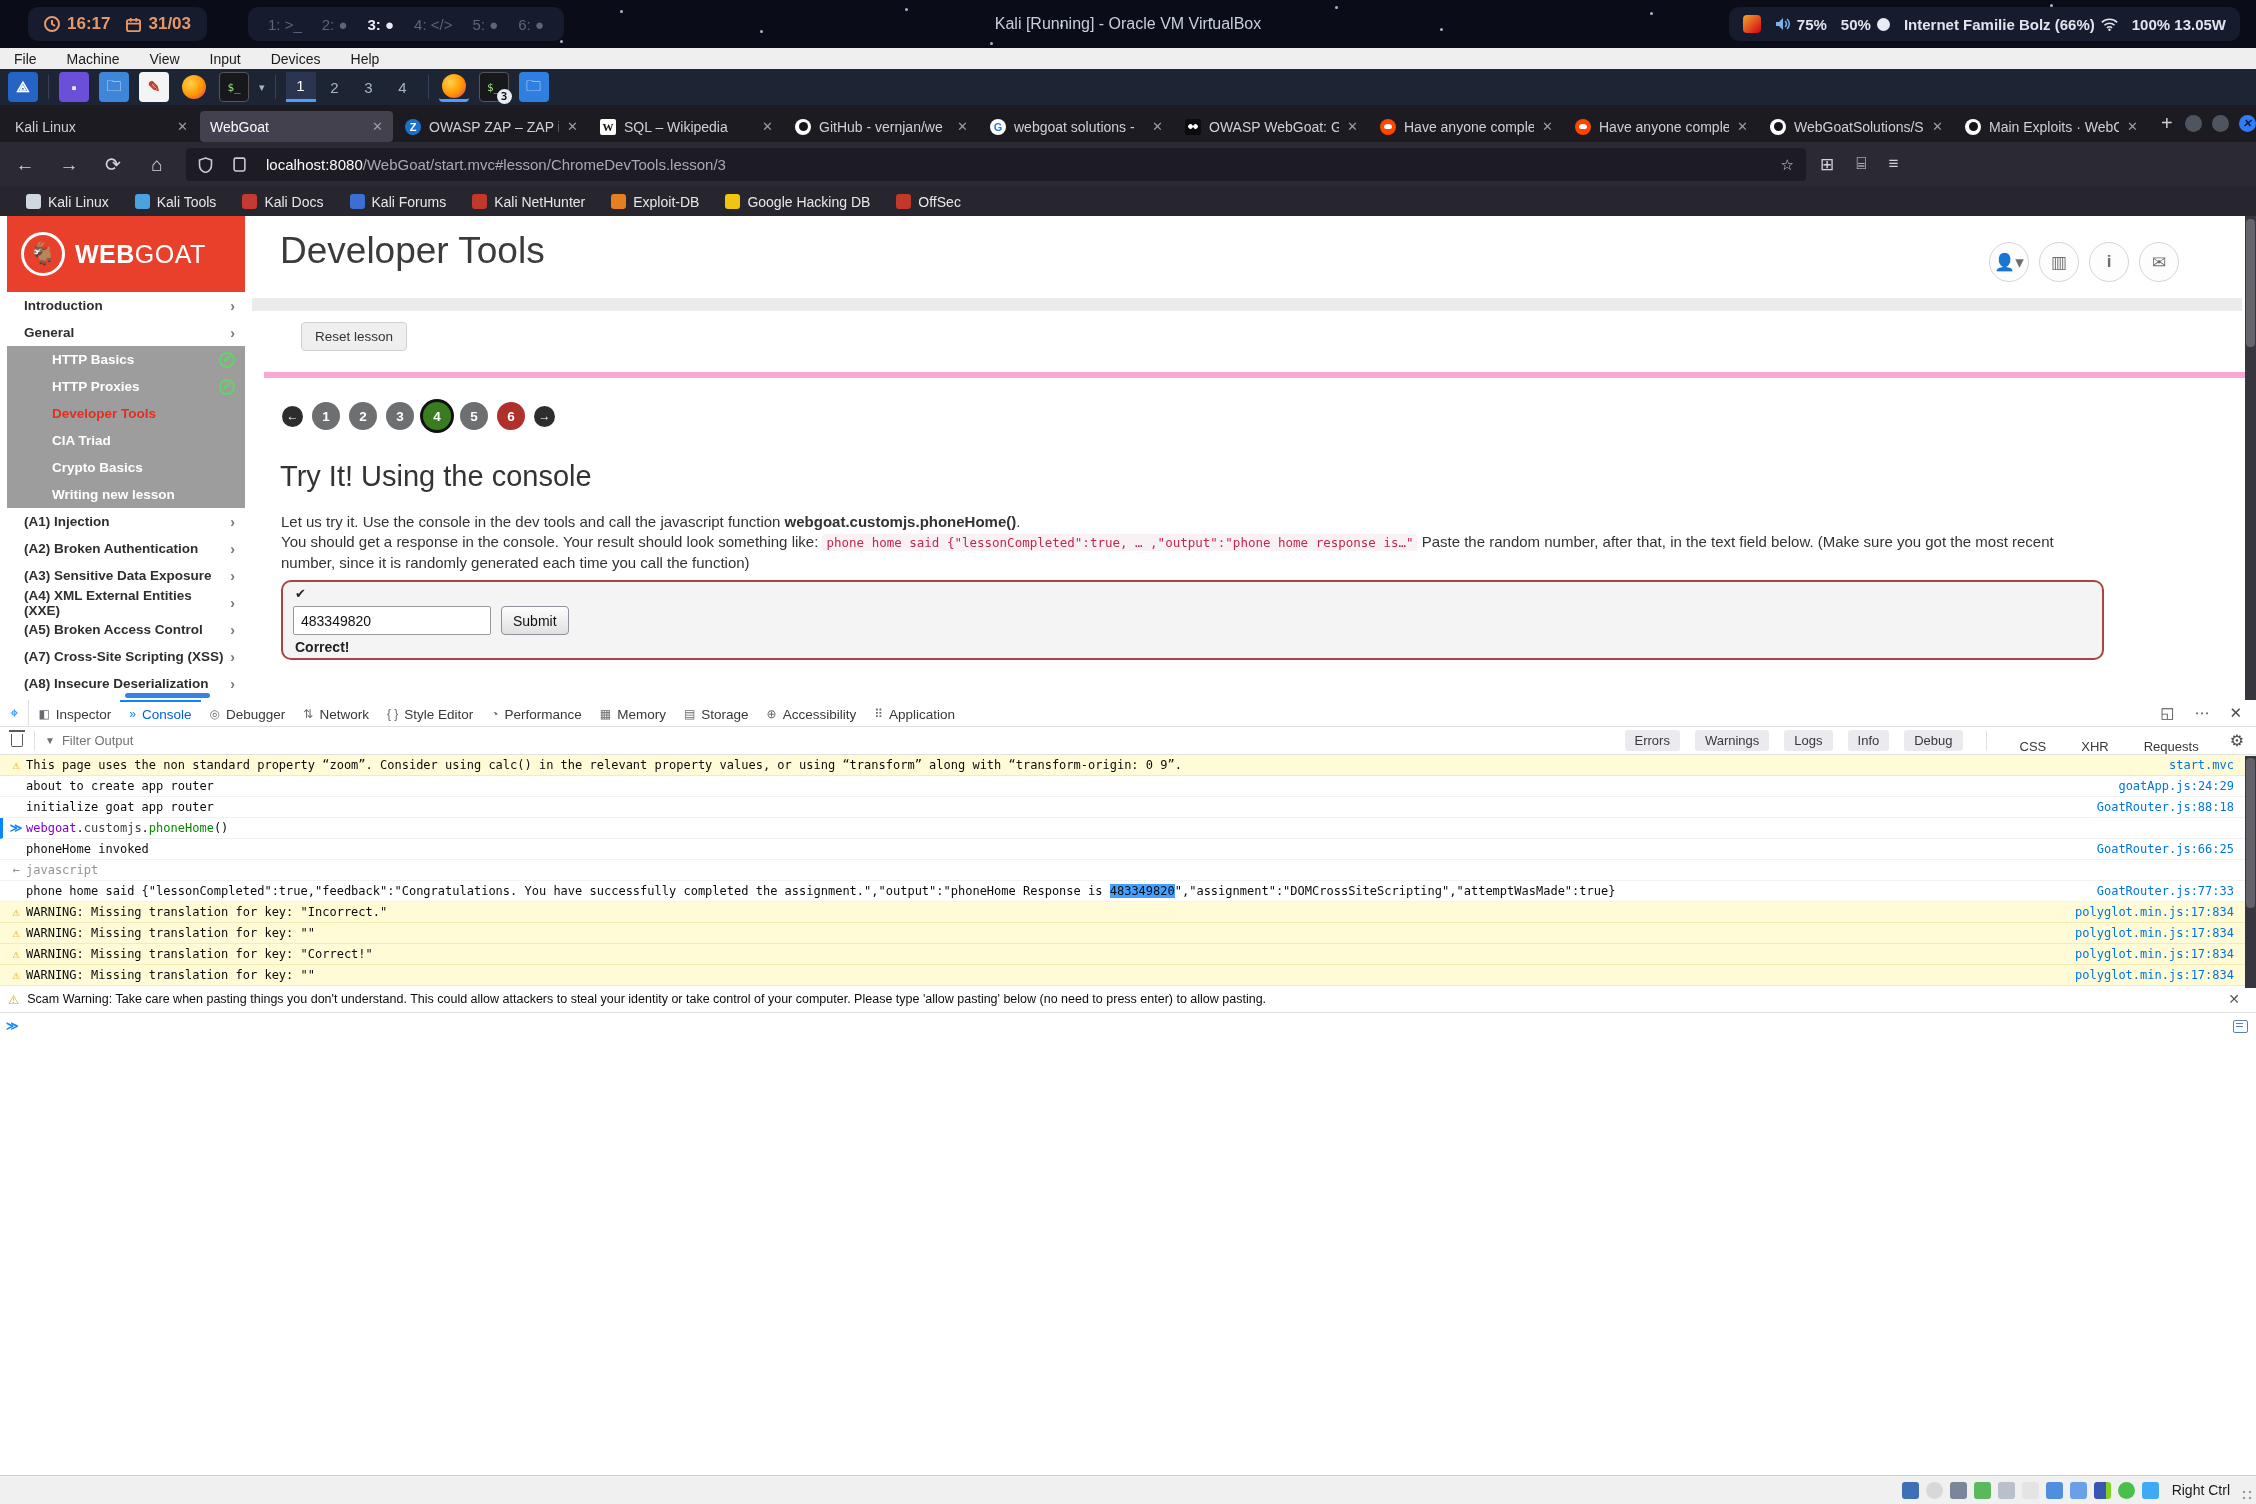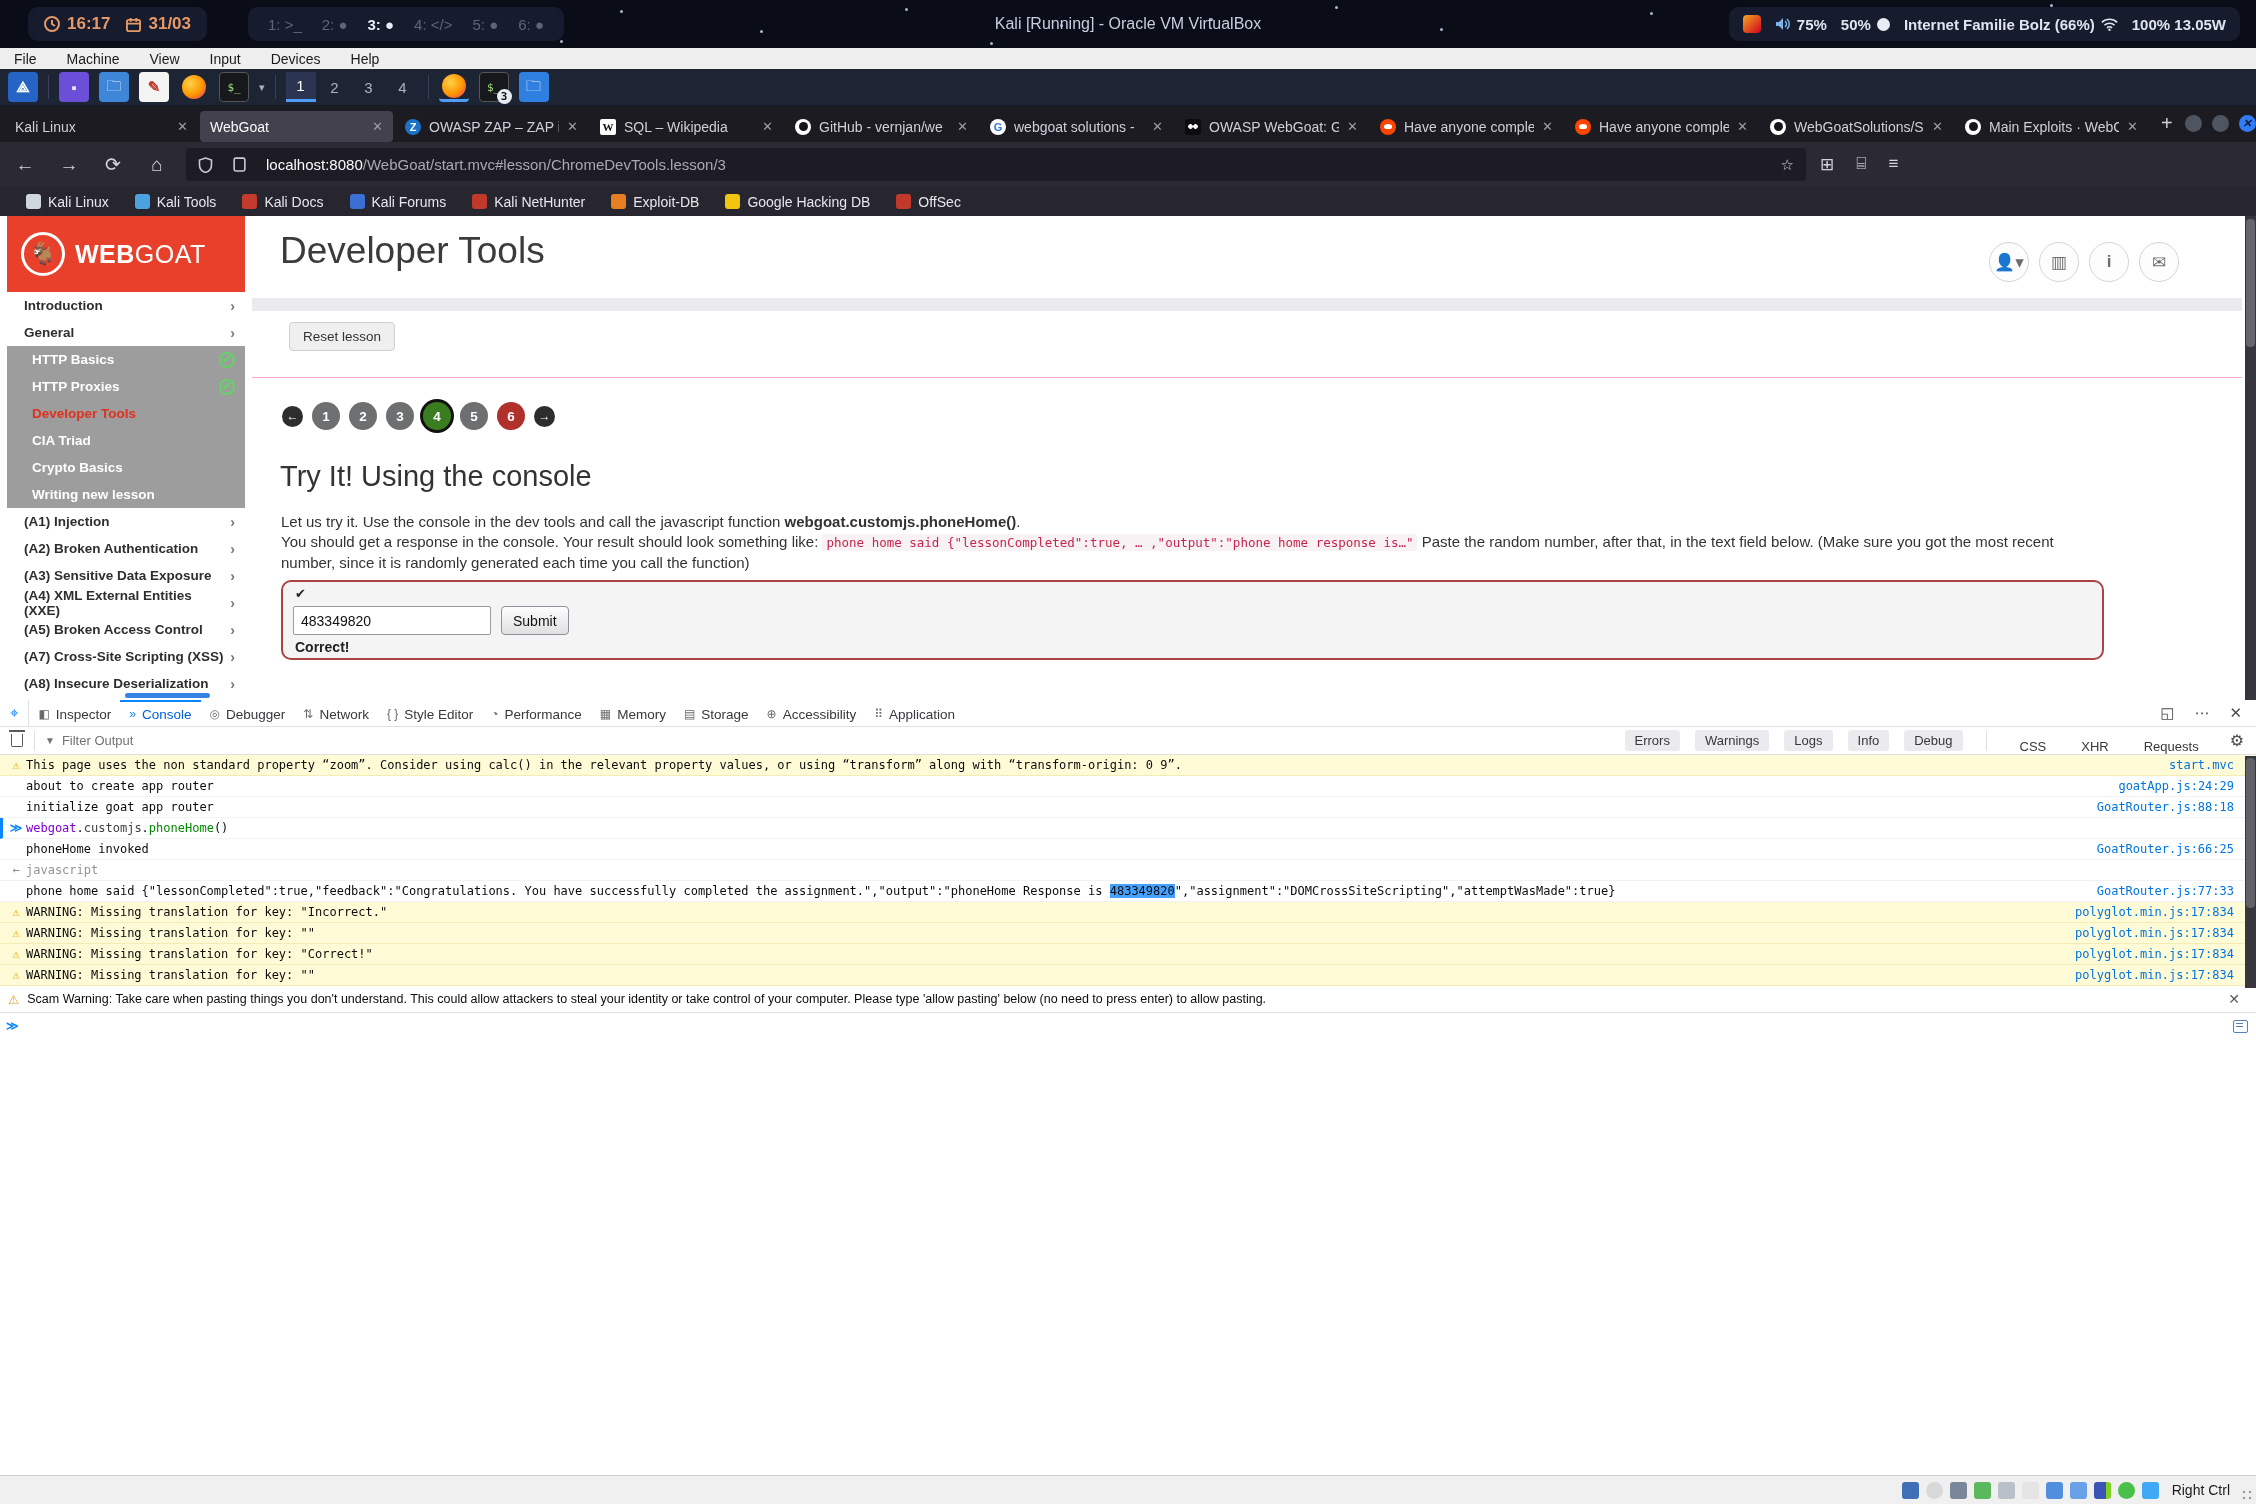--- a/index.html
+++ b/index.html
@@ -91,33 +91,33 @@
   .sidebar { position:absolute; left:7px; top:0; width:238px; height:484px; background:#fff; }
   .wg-header { height:76px; background:#e8402a; color:#fff; display:flex; align-items:center; padding-left:14px; gap:10px; }
   .goat-badge { width:44px; height:44px; border:3px solid #fff; border-radius:50%; display:flex; align-items:center; justify-content:center; font-size:22px; color:#fff; }
   .wg-logo { font-size:25px; letter-spacing:.5px; color:#fff; }
   .wg-logo b { font-weight:bold; }
   .side-list { font-size:13.5px; }
   .side-item { height:27px; display:flex; align-items:center; padding:0 10px 0 17px; color:#2e2e2e; font-weight:bold; }
   .side-item .chev { margin-left:auto; color:#777; font-size:14px; }
   .side-item.lesson { padding-left:25px; }
   .grayblock { background:#9d9d9d; }
-  .grayblock .side-item { color:#fff; }
+  .grayblock .side-item { color:#fff;margin-left:20px; }
   .side-item.current { color:#e0301e; }
   .done-check { margin-left:auto; width:16px; height:16px; border:2px solid #63d367; border-radius:50%; color:#63d367;
     font-size:11px; display:flex; align-items:center; justify-content:center; font-weight:bold; }
   .side-hscroll { position:absolute; left:118px; bottom:2px; width:85px; height:5px; background:#3584e4; border-radius:3px; }
 
   .main { position:absolute; left:252px; top:0; width:1995px; height:484px; }
   .page-title { position:absolute; left:28px; top:14px; font-size:37px; color:#3b3b3b; font-weight:500; }
   .round-btns { position:absolute; right:68px; top:26px; display:flex; gap:10px; }
   .rbtn { width:40px; height:40px; border-radius:50%; border:1px solid #d5d5d5; background:#fdfdfd; color:#6e6e6e;
     display:flex; align-items:center; justify-content:center; font-size:17px; }
   .gray-strip { position:absolute; left:0; top:82px; width:1990px; height:13px; background:#ebebee; }
-  .reset-panel { position:absolute; left:0; top:95px; width:1990px; height:67px; background:#fff; border-bottom:1px solid #f9a8d4; }
+  .reset-panel { position:absolute; left:12px; top:95px; width:1990px; height:67px; background:#fff; border-bottom:6px solid #f9a8d4; }
   .reset-btn { position:absolute; left:37px; top:11px; padding:6px 13px; background:#efefef; border:1px solid #d0d0d0;
     border-radius:4px; font-size:13.5px; color:#333; }
   .pager { position:absolute; left:30px; top:186px; display:flex; align-items:center; gap:9px; }
   .pnav { width:21px; height:21px; border-radius:50%; background:#2d2d2d; color:#fff; font-size:12px; display:flex; align-items:center; justify-content:center; }
   .pnum { width:28px; height:28px; border-radius:50%; background:#6d6f71; color:#fff; font-size:13.5px; font-weight:bold;
     display:flex; align-items:center; justify-content:center; }
   .pnum.current { background:#3a7d20; box-shadow:0 0 0 3px #111; }
   .pnum.attempted { background:#b0302c; }
   .lesson-h2 { position:absolute; left:28px; top:244px; font-size:29px; color:#333; font-weight:500;text-align:right; }
   .lesson-p { position:absolute; left:29px; top:296px; width:1810px; font-size:15px; color:#333; line-height:20px; }

